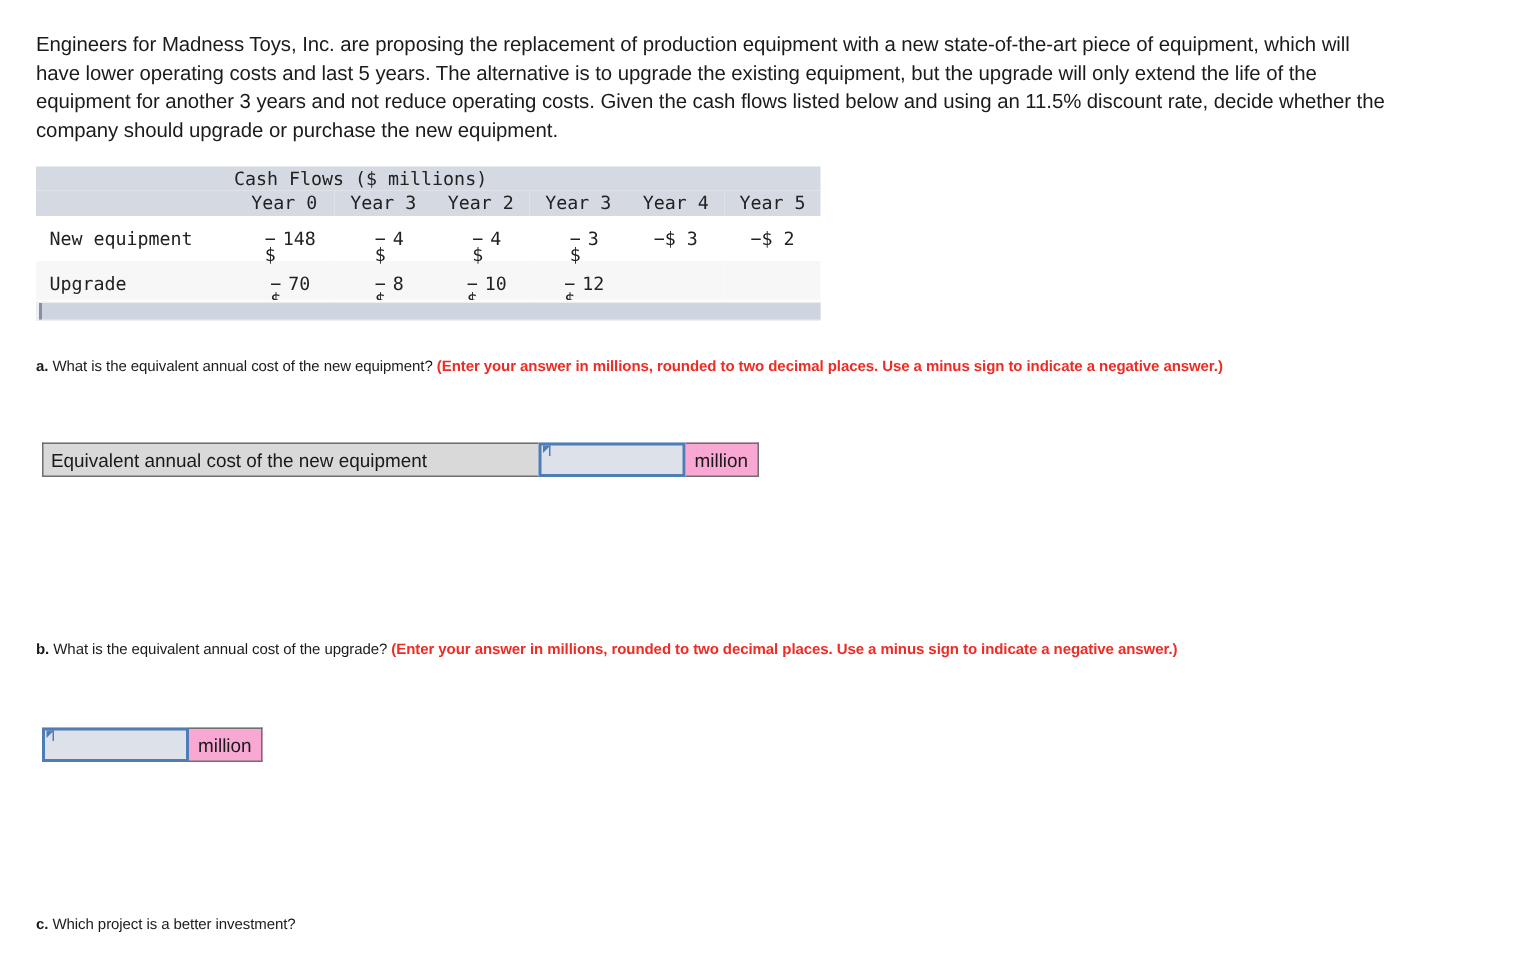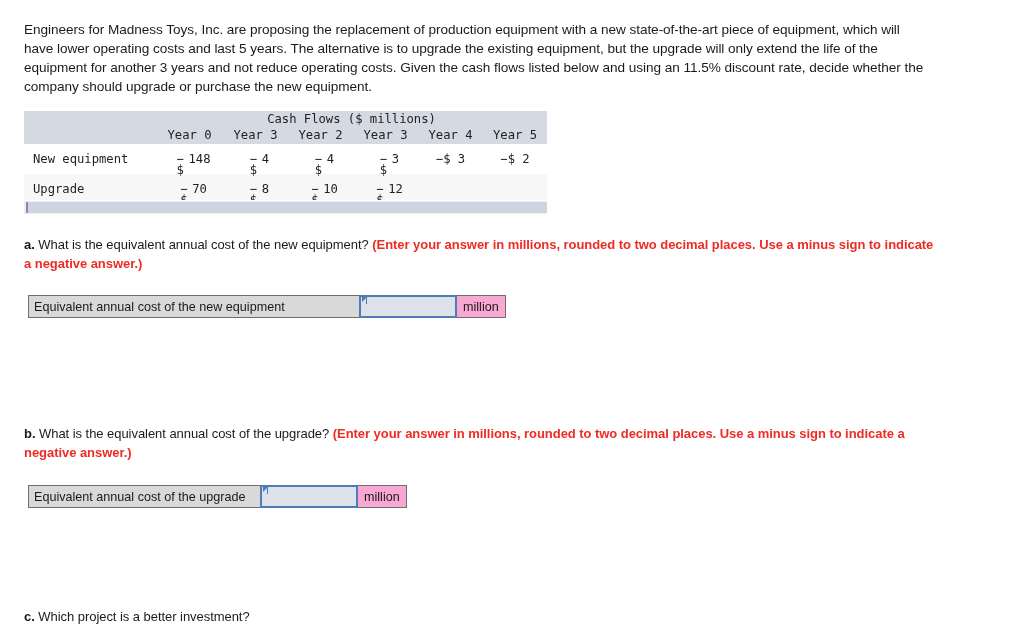--- a/index.html
+++ b/index.html
@@ -45,21 +45,20 @@
   }
   table.cf thead tr.title-row td,
   table.cf thead tr.head-row td {
     background: #d4d9e2;
     padding: 0;
     border: none;
   }
   table.cf tr.title-row td {
     height: 16px;
     line-height: 16px;
-    text-align: center;
   }
   table.cf tr.head-row td {
     height: 17px;
     line-height: 17px;
     text-align: center;
     padding-bottom: 2px;
   }
   table.cf td.rowlabel {
     text-align: left;
     padding-left: 9px;
@@ -127,21 +126,21 @@
     width: 519px;
     height: 11px;
     background: #ced4e0;
     border-left: 2px solid #8c8c9c;
   }
 
   
   .question {
     position: absolute;
     width: 910px;
-    font-size: 13px;
+    font-size: 10px;
     line-height: 19px;
     letter-spacing: -0.05px;
   }
   .question .qlbl {
     font-weight: bold;
     color: #1b1b1b;
   }
   .question .qtext {
     color: #1b1b1b;
   }
@@ -303,21 +302,20 @@
     <input type="text" placeholder="" style="">
   </div>
   <div class="ans-unit">million</div>
 </div>
 
 <div class="question" id="q-b">
   <span class="qlbl">b.</span><span class="qtext"> What is the equivalent annual cost of the upgrade? </span><span class="hint">(Enter your answer in millions, rounded to two decimal places. Use a minus sign to indicate a negative answer.)</span>
 </div>
 
 <div class="answer-row" id="ans-b">
-  <div class="ans-label">Equivalent annual cost of the upgrade</div>
   <div class="ans-input-cell">
     <span class="flag"></span>
     <input type="text" placeholder="" style="">
   </div>
   <div class="ans-unit">million</div>
 </div>
 
 <div class="question" id="q-c">
   <span class="qlbl">c.</span><span class="qtext"> Which project is a better investment?</span>
 </div>

